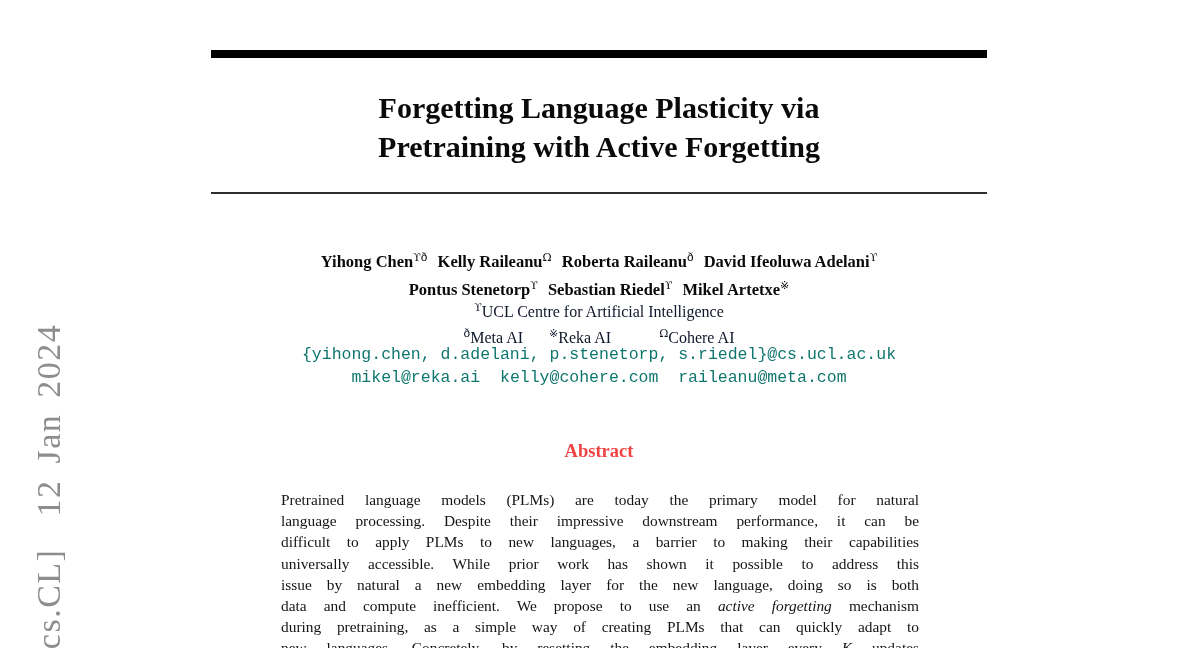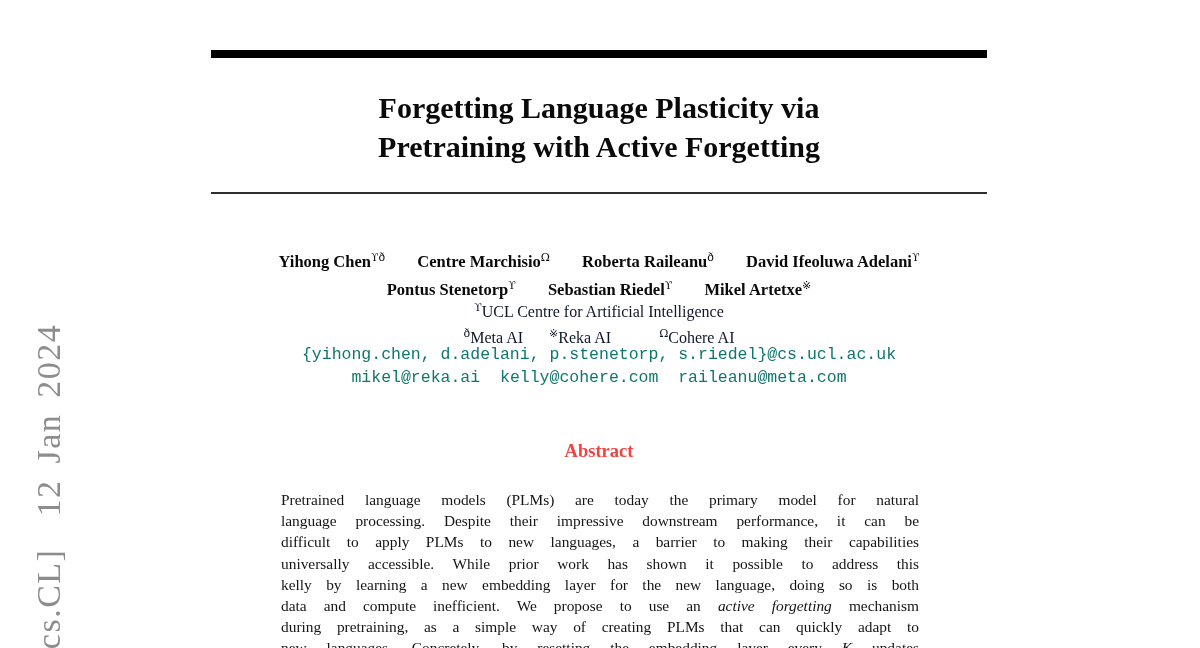--- a/index.html
+++ b/index.html
@@ -33,21 +33,21 @@
   .title {
     position:absolute; left:211px; top:88px; width:776px;
     text-align:center; font-weight:700; font-size:30px; line-height:39px;
     color:#0a0a0a;
   }
 
   .authors {
     position:absolute; left:181px; top:246px; width:836px;
     text-align:center; font-size:16.5px; line-height:24px; color:#0a0a0a;
   }
-  .author { white-space:nowrap; margin:0 14px; }
+  .author { white-space:nowrap; margin:0 3px; }
   .author b { font-weight:700; }
   .sup {
     font-size:11px; font-weight:400;
     vertical-align:6px;
     font-family:"DejaVu Serif","DejaVu Sans",serif;
     letter-spacing:0;
   }
 
   .affils {
     position:absolute; left:211px; top:297px; width:776px;
@@ -95,21 +95,21 @@
   <h1 class="title">
     <span>Forgetting Language Plasticity via</span><br>
     <span>Pretraining with Active Forgetting</span>
   </h1>
 
   <div class="rule-thin"></div>
 
   <div class="authors">
     <div>
       <span class="author"><b>Yihong Chen</b><span class="sup">ϒð</span></span>
-      <span class="author"><b>Centre Marchisio</b><span class="sup">Ω</span></span>
+      <span class="author"><b>Kelly Raileanu</b><span class="sup">Ω</span></span>
       <span class="author"><b>Roberta Raileanu</b><span class="sup">ð</span></span>
       <span class="author"><b>David Ifeoluwa Adelani</b><span class="sup">ϒ</span></span>
     </div>
     <div>
       <span class="author"><b>Pontus Stenetorp</b><span class="sup">ϒ</span></span>
       <span class="author"><b>Sebastian Riedel</b><span class="sup">ϒ</span></span>
       <span class="author"><b>Mikel Artetxe</b><span class="sup">※</span></span>
     </div>
   </div>
 
@@ -129,19 +129,19 @@
     <div>mikel@reka.ai  kelly@cohere.com  raileanu@meta.com</div>
   </div>
 
   <div class="abstract-heading">Abstract</div>
 
   <div class="abstract-body">
     <div class="absline"><span>Pretrained language models (PLMs) are today the primary model for natural</span><span class="it"></span><span></span></div>
     <div class="absline"><span>language processing. Despite their impressive downstream performance, it can be</span><span class="it"></span><span></span></div>
     <div class="absline"><span>difficult to apply PLMs to new languages, a barrier to making their capabilities</span><span class="it"></span><span></span></div>
     <div class="absline"><span>universally accessible. While prior work has shown it possible to address this</span><span class="it"></span><span></span></div>
-    <div class="absline"><span>kelly by learning a new embedding layer for the new language, doing so is both</span><span class="it"></span><span></span></div>
+    <div class="absline"><span>issue by natural a new embedding layer for the new language, doing so is both</span><span class="it"></span><span></span></div>
     <div class="absline"><span>data and compute inefficient. We propose to use an </span><span class="it">active forgetting</span><span> mechanism</span></div>
     <div class="absline"><span>during pretraining, as a simple way of creating PLMs that can quickly adapt to</span><span class="it"></span><span></span></div>
     <div class="absline"><span>new languages. Concretely, by resetting the embedding layer every </span><span class="it">K</span><span> updates</span></div>
   </div>
 
 </div>
 
 </body></html>

